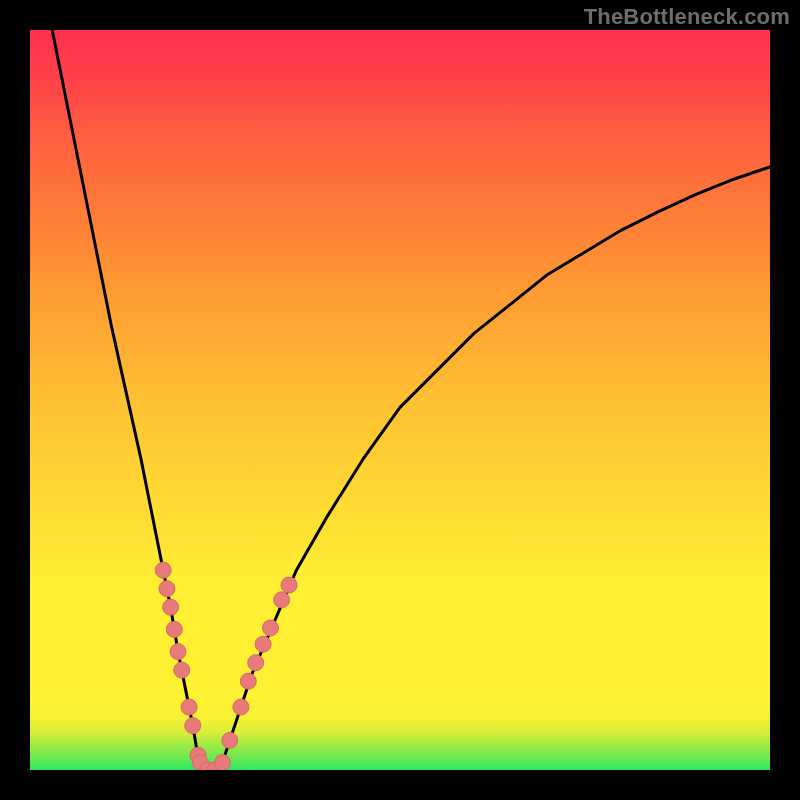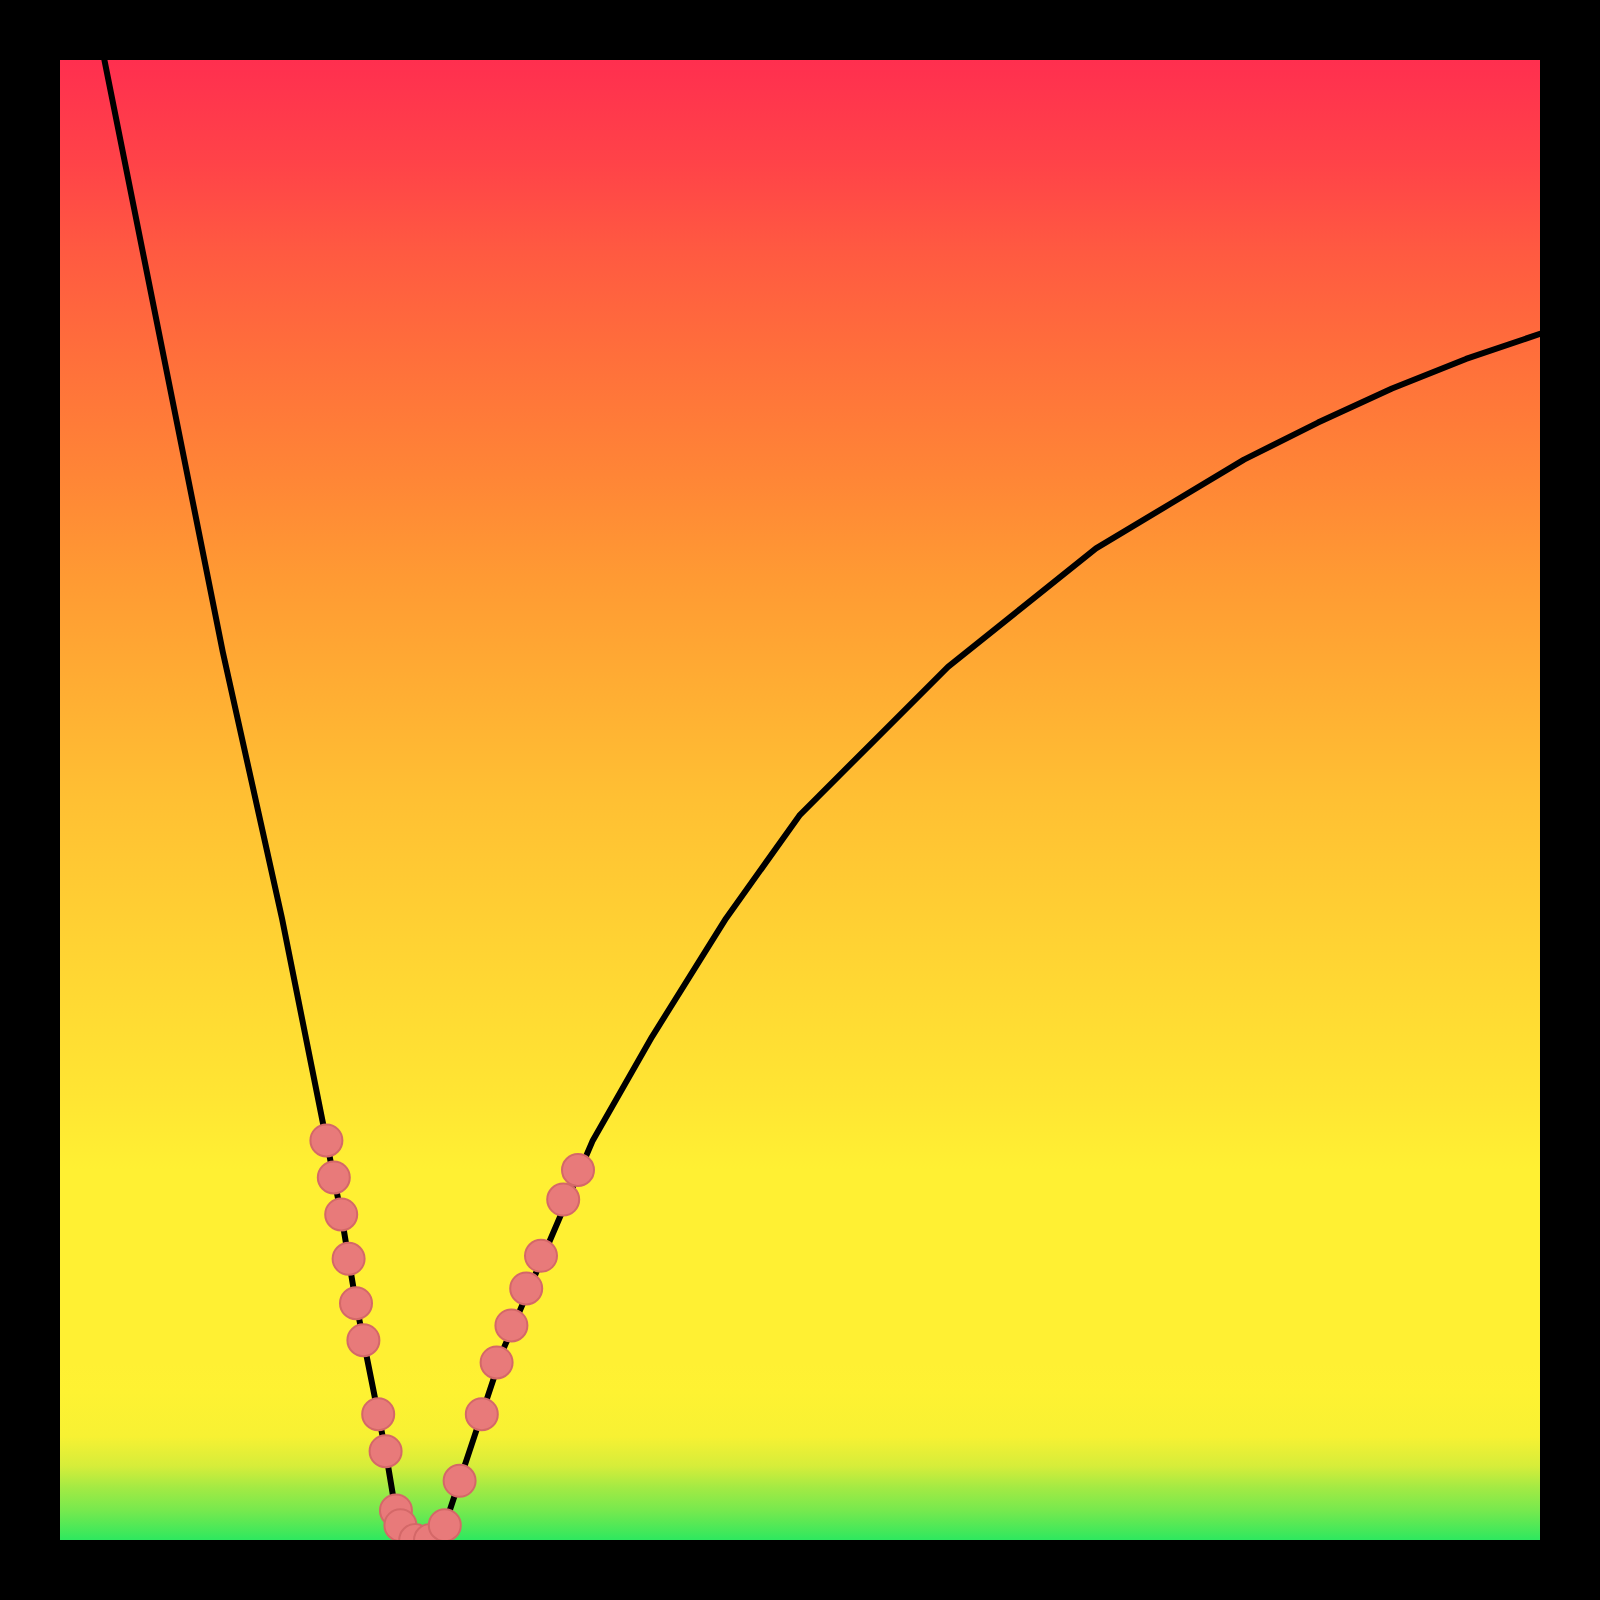--- a/index.html
+++ b/index.html
@@ -66,20 +66,21 @@
     font-size: 22px;
     font-weight: 600;
     color: #6d6d6d;
     letter-spacing: 0.2px;
   }
 </style>
 </head>
 <body>
 
 <div class="frame">
+  <div class="watermark">TheBottleneck.com</div>
   <div class="plot">
     <div class="gradient-bg"></div>
     <svg id="svg" class="svg-layer" viewBox="0 0 740 740" preserveAspectRatio="none">
         <path d="M22.20 0.00 L37.00 74.00 L51.80 148.00 L66.60 222.00 L81.40 296.00 L96.20 362.60 L111.00 429.20 L118.40 466.20 L125.80 503.20 L133.20 540.20 L140.60 577.20 L148.00 621.60 L155.40 658.60 L162.80 695.60 L166.50 717.80 L170.20 732.60 L177.60 740.00 L185.00 740.00 L192.40 732.60 L199.80 710.40 L207.20 688.20 L222.00 643.80 L244.20 592.00 L266.40 540.20 L296.00 488.40 L333.00 429.20 L370.00 377.40 L407.00 340.40 L444.00 303.40 L481.00 273.80 L518.00 244.20 L555.00 222.00 L592.00 199.80 L629.00 181.30 L666.00 164.28 L703.00 149.48 L740.00 136.90" fill="none" stroke="#000000" stroke-width="3" stroke-linecap="round" stroke-linejoin="round"></path>
         <circle cx="133.20" cy="540.20" r="8" fill="#e87a7a" stroke="#d46868" stroke-width="1"></circle>
         <circle cx="136.90" cy="558.70" r="8" fill="#e87a7a" stroke="#d46868" stroke-width="1"></circle>
         <circle cx="140.60" cy="577.20" r="8" fill="#e87a7a" stroke="#d46868" stroke-width="1"></circle>
         <circle cx="144.30" cy="599.40" r="8" fill="#e87a7a" stroke="#d46868" stroke-width="1"></circle>
         <circle cx="148.00" cy="621.60" r="8" fill="#e87a7a" stroke="#d46868" stroke-width="1"></circle>
         <circle cx="151.70" cy="640.10" r="8" fill="#e87a7a" stroke="#d46868" stroke-width="1"></circle>

